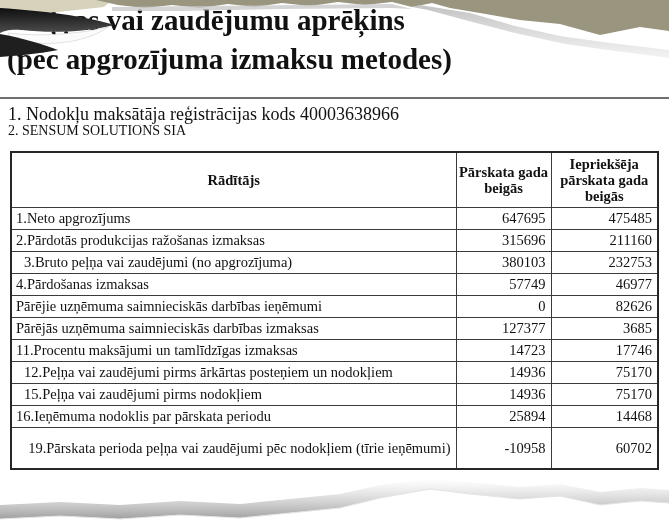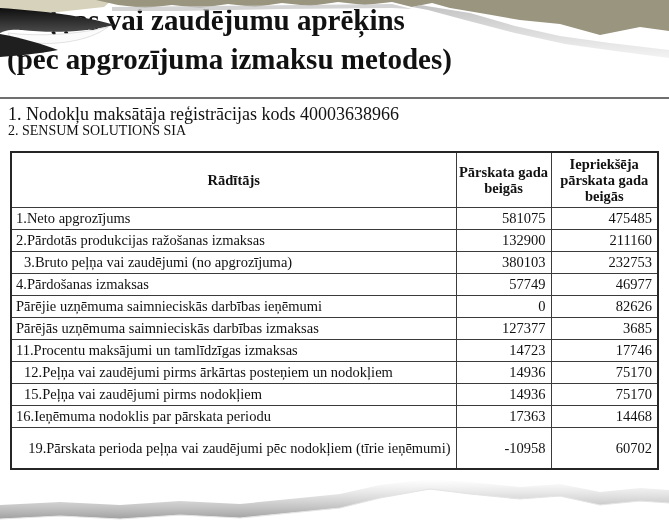--- a/index.html
+++ b/index.html
@@ -58,26 +58,26 @@
     <thead>
       <tr>
         <th>Rādītājs</th>
         <th>Pārskata gada beigās</th>
         <th>Iepriekšēja pārskata gada beigās</th>
       </tr>
     </thead>
     <tbody>
       <tr>
         <td>1.Neto apgrozījums</td>
-        <td class="num">581075</td>
+        <td class="num">647695</td>
         <td class="num">475485</td>
       </tr>
       <tr>
         <td>2.Pārdotās produkcijas ražošanas izmaksas</td>
-        <td class="num">132900</td>
+        <td class="num">315696</td>
         <td class="num">211160</td>
       </tr>
       <tr class="bold">
         <td>3.Bruto peļņa vai zaudējumi (no apgrozījuma)</td>
         <td class="num">380103</td>
         <td class="num">232753</td>
       </tr>
       <tr>
         <td>4.Pārdošanas izmaksas</td>
         <td class="num">57749</td>
@@ -103,21 +103,21 @@
         <td class="num">14936</td>
         <td class="num">75170</td>
       </tr>
       <tr class="bold">
         <td>15.Peļņa vai zaudējumi pirms nodokļiem</td>
         <td class="num">14936</td>
         <td class="num">75170</td>
       </tr>
       <tr>
         <td>16.Ieņēmuma nodoklis par pārskata periodu</td>
-        <td class="num">17363</td>
+        <td class="num">25894</td>
         <td class="num">14468</td>
       </tr>
       <tr class="bold tall">
         <td>19.Pārskata perioda peļņa vai zaudējumi pēc nodokļiem (tīrie ieņēmumi)</td>
         <td class="num">-10958</td>
         <td class="num">60702</td>
       </tr>
     </tbody>
   </table>
 

